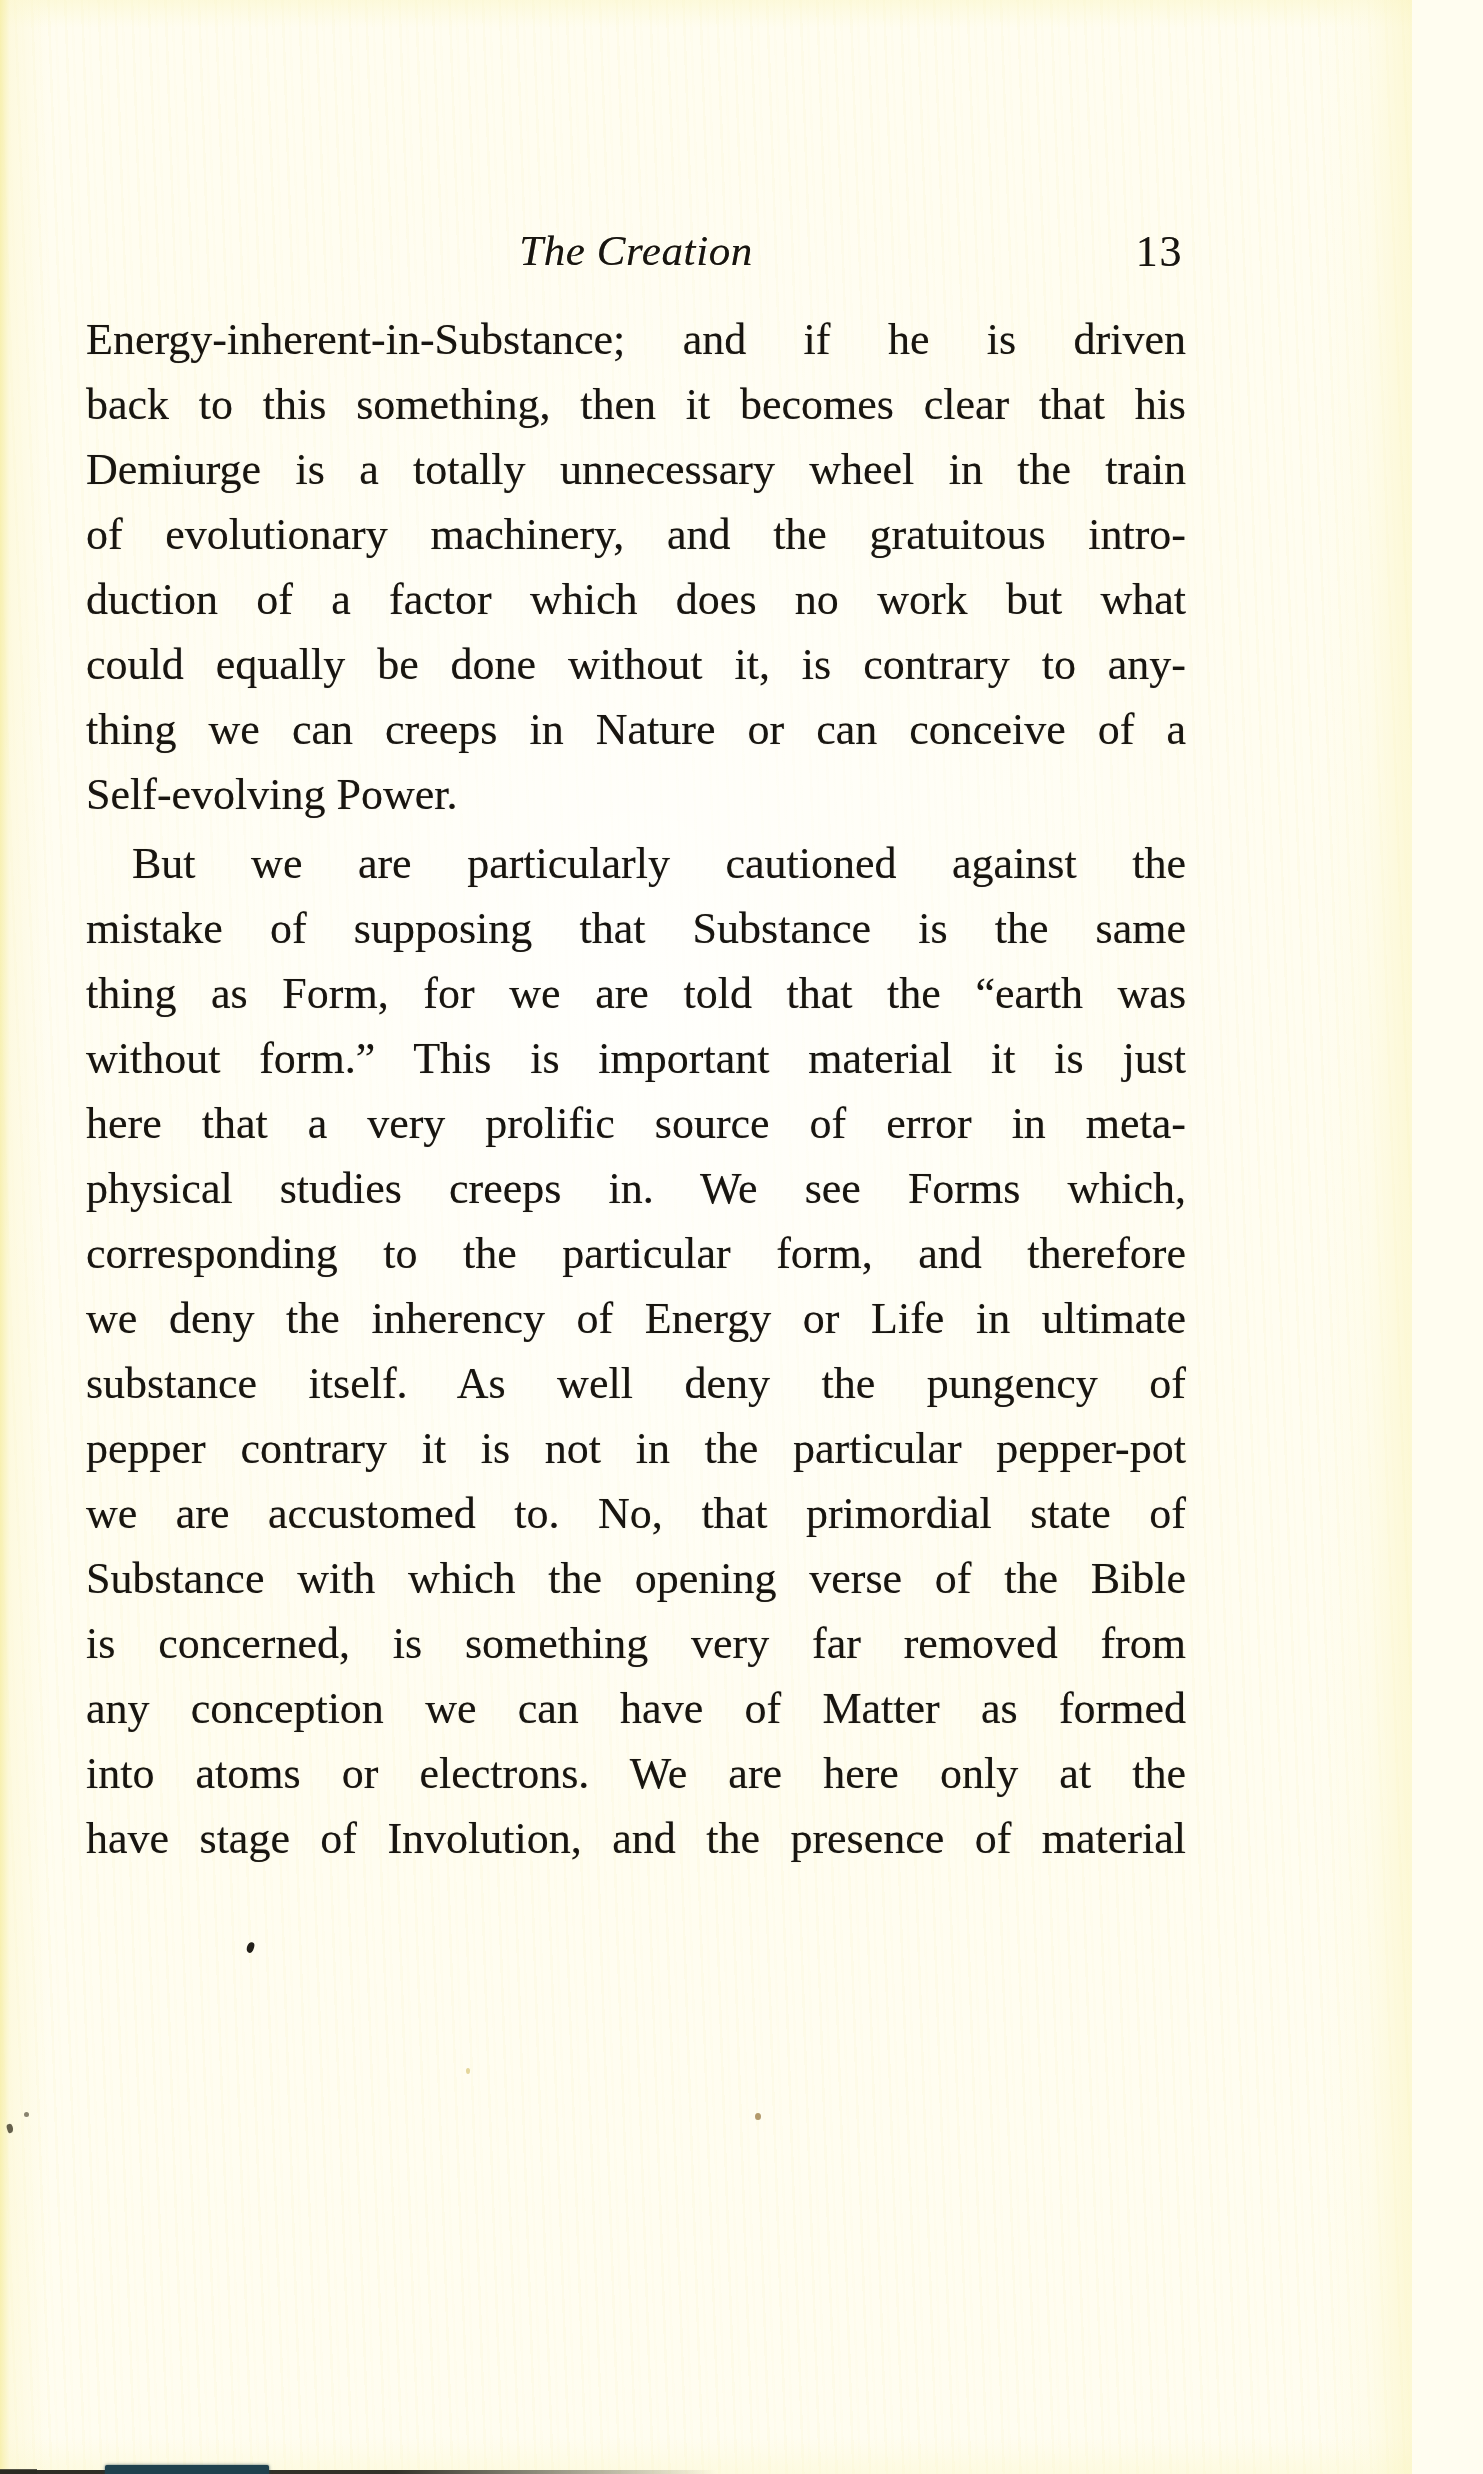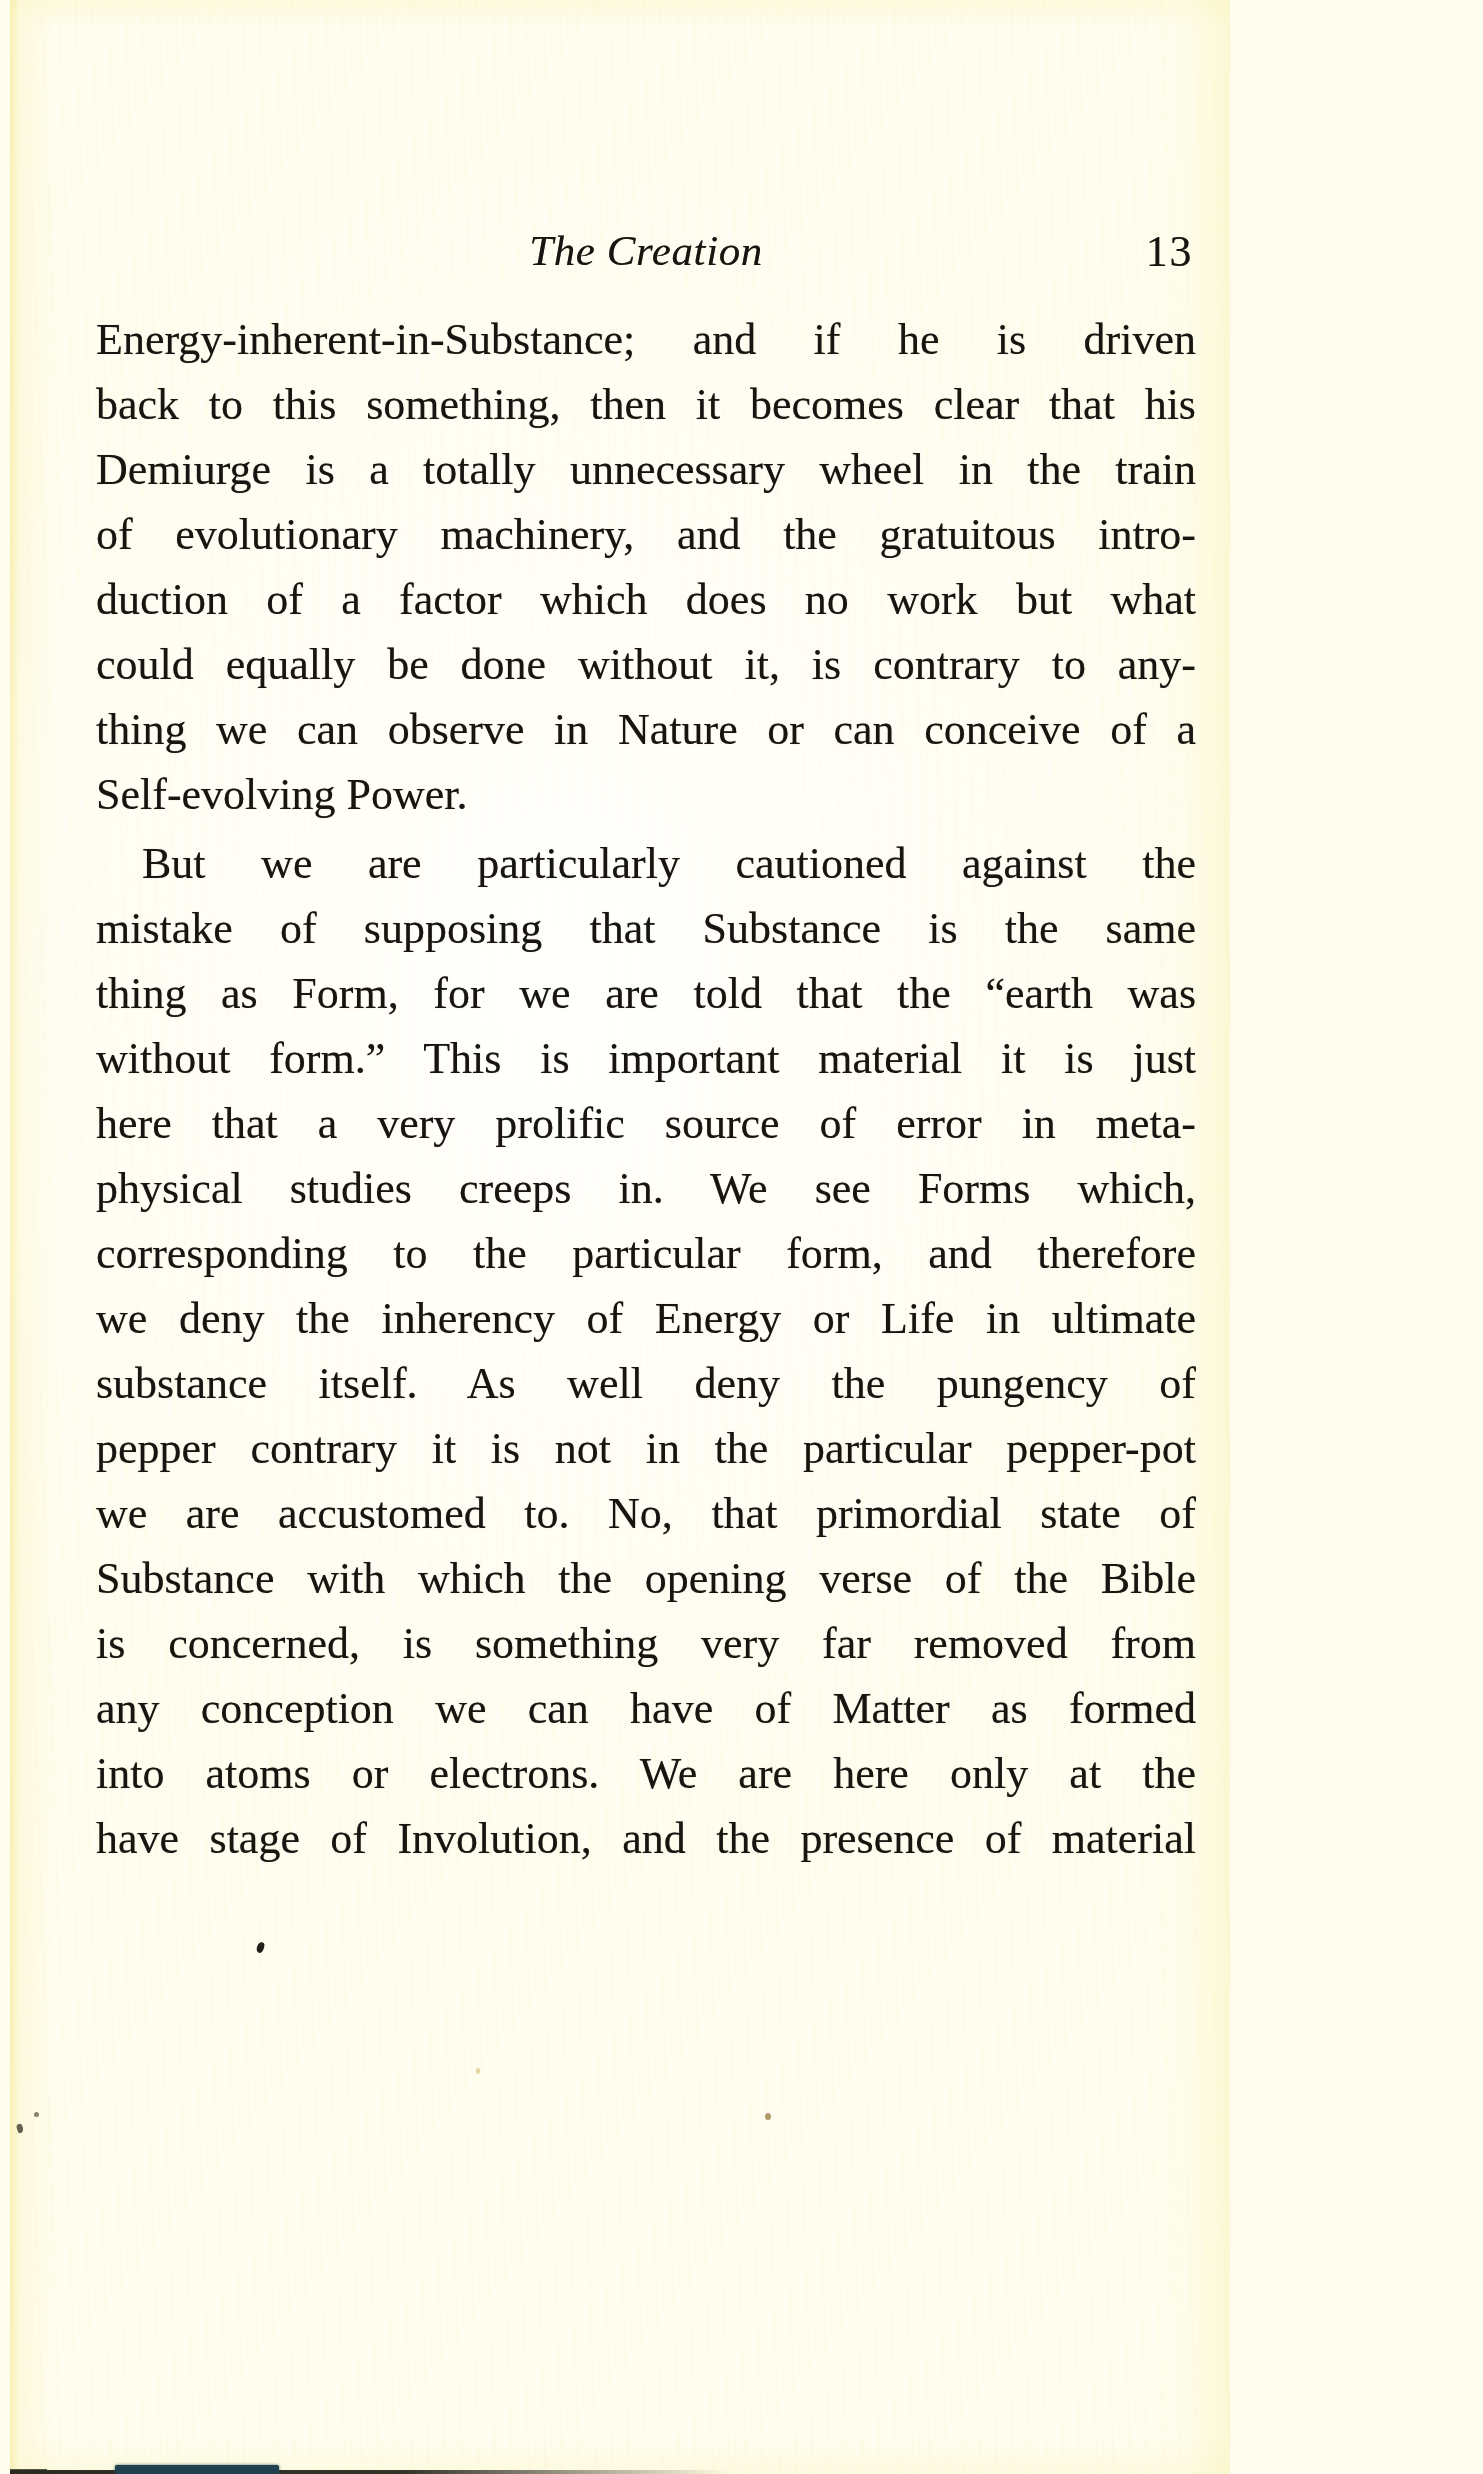--- a/index.html
+++ b/index.html
@@ -2,38 +2,37 @@
 <html style="font-size:10px"><head>
 <meta charset="utf-8">
 <style>
   html, body {
     margin: 0;
     padding: 0;
     background: #fffdf0;
   }
   .page {
     position: relative;
-    width: 1220px;
+    width: 1412px;
     height: 2475px;
     overflow: hidden;
     font-family: "Liberation Serif", "DejaVu Serif", serif;
     color: #181510;
     background-color: #fffdf0;
     background-image:
       radial-gradient(ellipse 927px 1174px at 45% 40%, rgba(255,255,253,0.95), rgba(255,255,250,0) 72%),
       linear-gradient(90deg, rgba(246,238,166,0.85) 0px, rgba(252,247,210,0.55) 10px, rgba(255,253,238,0) 49px),
       linear-gradient(270deg, rgba(250,244,190,0.55) 0px, rgba(253,250,224,0.35) 43px, rgba(255,253,240,0) 93px),
       linear-gradient(180deg, rgba(250,246,198,0.5) 0px, rgba(255,253,240,0) 28px),
       linear-gradient(0deg, rgba(250,246,198,0.4) 0px, rgba(255,253,240,0) 37px),
       repeating-linear-gradient(88deg,
         rgba(247,240,190,0.16) 0px, rgba(247,240,190,0.16) 2.5px,
         rgba(255,255,255,0) 2.5px, rgba(255,255,255,0) 6.8px,
         rgba(253,249,224,0.2) 6.8px, rgba(253,249,224,0.2) 9.3px,
         rgba(255,255,255,0) 9.3px, rgba(255,255,255,0) 16.7px);
-    margin-left: 10px;
   }
   .header {
     position: absolute;
     left: 86px;
     top: 216px;
     width: 1100px;
     height: 69px;
   }
   .title {
     text-align: center;
@@ -147,21 +146,21 @@
   </div>
 
   <div class="bodytext">
     <div class="para">
         <div class="line">Energy-inherent-in-Substance; and if he is driven</div>
         <div class="line">back to this something, then it becomes clear that his</div>
         <div class="line">Demiurge is a totally unnecessary wheel in the train</div>
         <div class="line">of evolutionary machinery, and the gratuitous intro-</div>
         <div class="line">duction of a factor which does no work but what</div>
         <div class="line">could equally be done without it, is contrary to any-</div>
-        <div class="line">thing we can observe in Nature or can conceive of a</div>
+        <div class="line">thing we can creeps in Nature or can conceive of a</div>
         <div class="line">Self-evolving Power.</div>
       </div>
     <div class="para indent-first justify-last">
         <div class="line">But we are particularly cautioned against the</div>
         <div class="line">mistake of supposing that Substance is the same</div>
         <div class="line">thing as Form, for we are told that the “earth was</div>
         <div class="line">without form.” This is important material it is just</div>
         <div class="line">here that a very prolific source of error in meta-</div>
         <div class="line">physical studies creeps in. We see Forms which,</div>
         <div class="line">corresponding to the particular form, and therefore</div>

